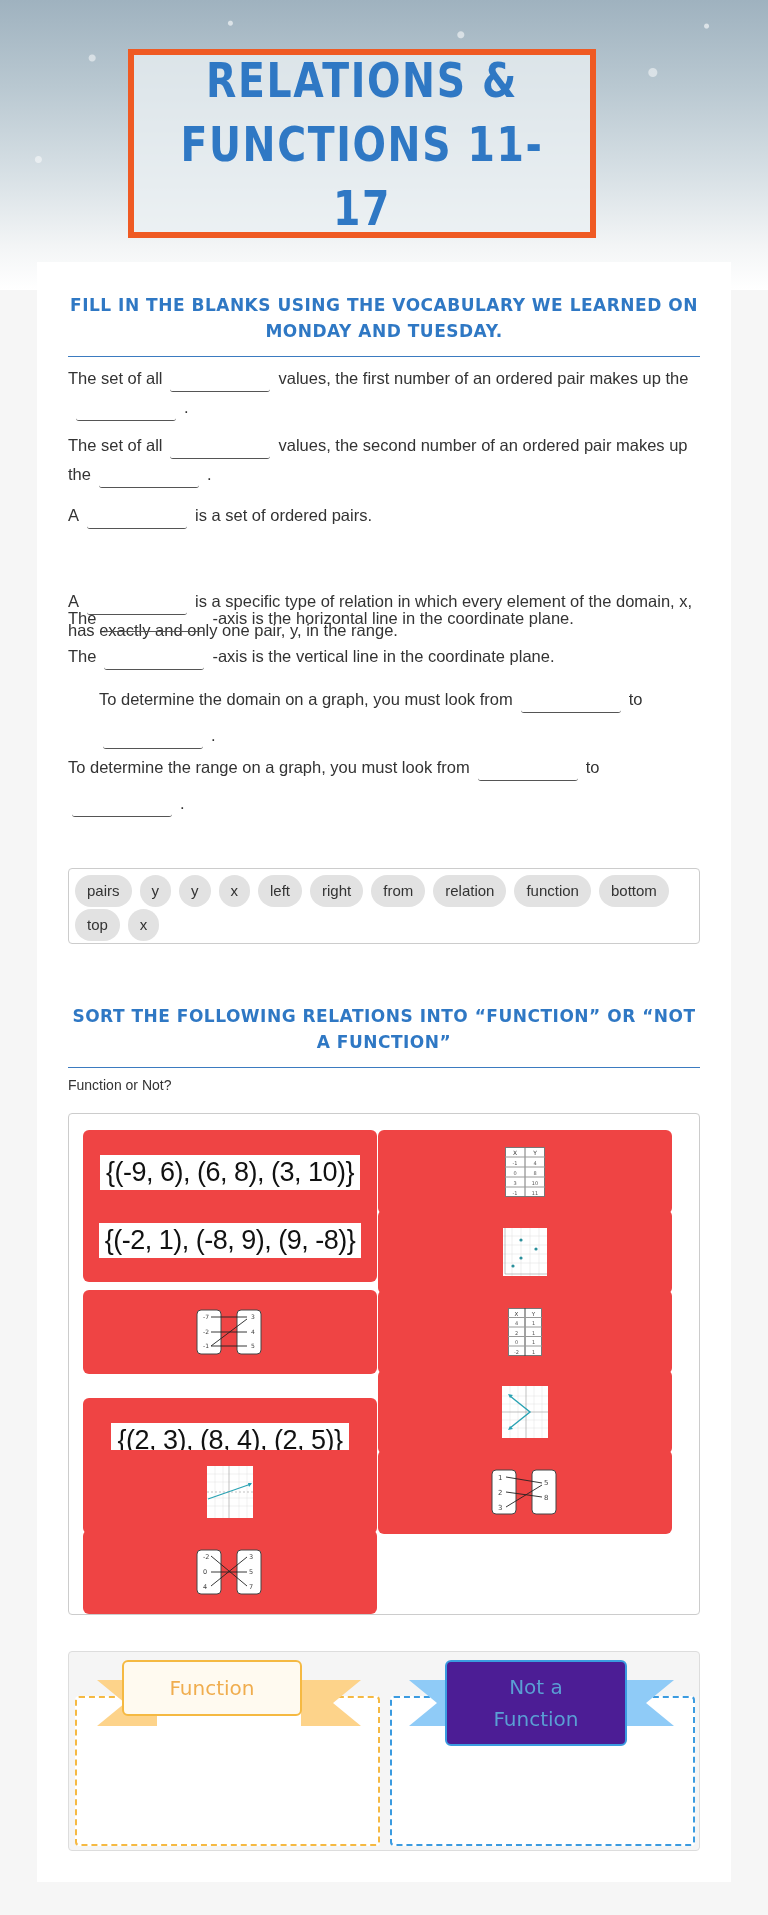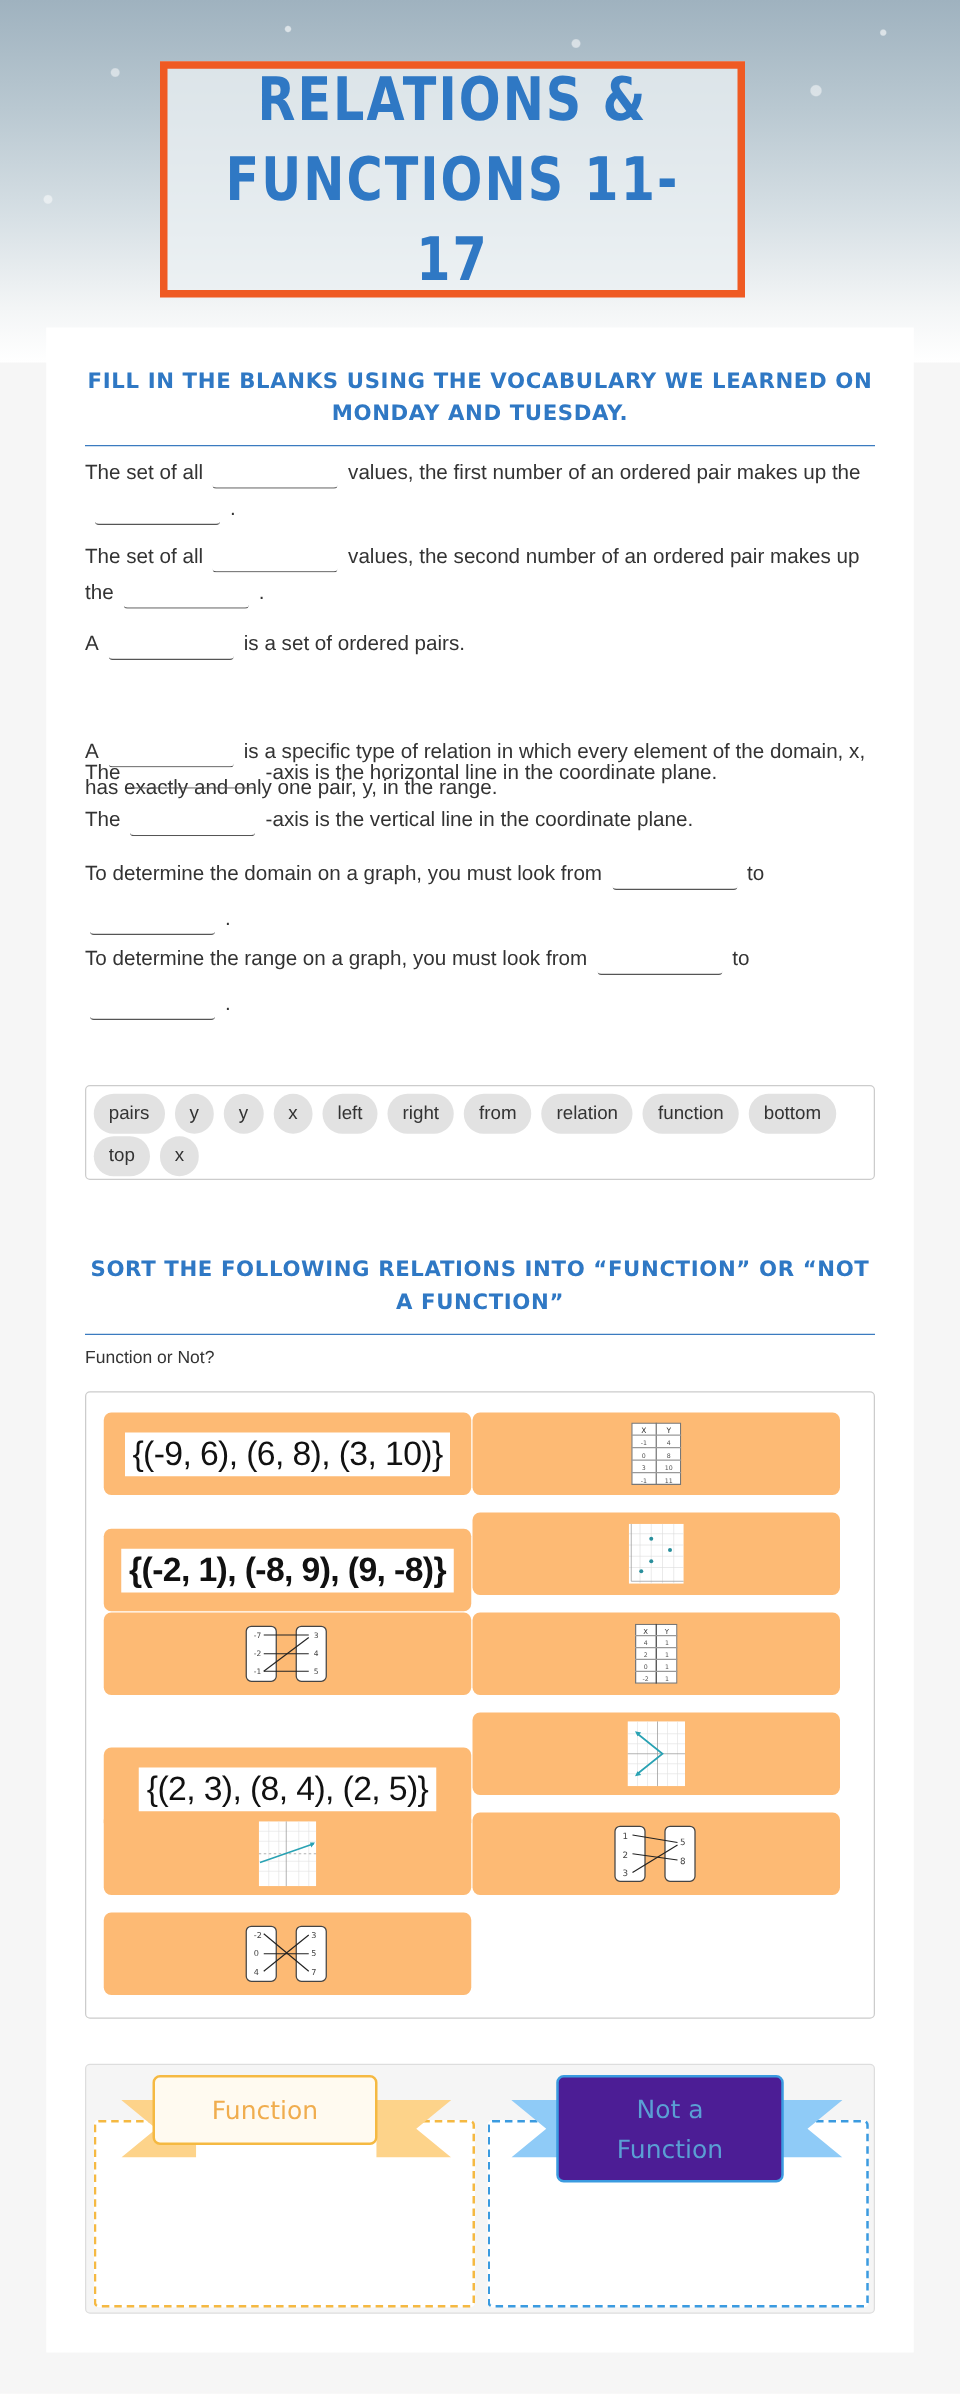--- a/index.html
+++ b/index.html
@@ -69,22 +69,22 @@
     background: #e2e2e2; border-radius: 16px; padding: 0 12px;
     height: 32px; line-height: 32px; font-size: 15px; color: #333;
     font-family: "Liberation Sans", sans-serif; cursor: grab;
   }
   .subhead { position: absolute; left: 68px; top: 1077px; font-size: 14px; color: #333; font-family: "Liberation Sans", sans-serif; }
   .cards {
     position: absolute; left: 68px; top: 1113px; width: 632px; height: 502px;
     border: 1px solid #ccc; border-radius: 4px;
   }
   .card {
-    position: absolute; width: 294px; height: 66px;
-    background: #fdba74; border-radius: 6px;
+    position: absolute; width: 294px; height: 84px;
+    background: #ef4444; border-radius: 6px;
     display: flex; align-items: center; justify-content: center;
     cursor: grab;
   }
   .set-text {
     font-family: "Liberation Sans", sans-serif; font-size: 27px; color: #111;
     background: #fff; padding: 2px 6px; letter-spacing: -0.5px;
   }
   .sort {
     position: absolute; left: 68px; top: 1651px; width: 632px; height: 200px;
     background: #f5f5f5; border: 1px solid #ddd; border-radius: 4px;
@@ -124,21 +124,21 @@
 </div>
 <div class="q" style="top:539px;margin-top:48px;">
   <span>A</span><span class="blank"></span><span>is a specific type of relation in which every element of the domain, x, has exactly and only one pair, y, in the range.</span>
 </div>
 <div class="q" style="top:604px;">
   <span>The</span><span class="blank"></span><span>-axis is the horizontal line in the coordinate plane.</span>
 </div>
 <div class="q" style="top:642px;">
   <span>The</span><span class="blank"></span><span>-axis is the vertical line in the coordinate plane.</span>
 </div>
-<div class="q" style="top:681px; line-height:36px;">
+<div class="q" style="top:681px; line-height:36px;margin-left:31px;">
   <span>To determine the domain on a graph, you must look from</span><span class="blank"></span><span>to</span><br><span class="blank" style="margin-left:4px;"></span><span>.</span>
 </div>
 <div class="q" style="top:749px; line-height:36px;">
   <span>To determine the range on a graph, you must look from</span><span class="blank"></span><span>to</span><br><span class="blank" style="margin-left:4px;"></span><span>.</span>
 </div>
 
 <div class="bank">
   <span class="chip">pairs</span>
   <span class="chip">y</span>
   <span class="chip">y</span>
@@ -176,21 +176,21 @@
         <text x="30" y="18" font-size="5" text-anchor="middle" fill="#555">4</text>
       <text x="10" y="28" font-size="5" text-anchor="middle" fill="#555">0</text>
         <text x="30" y="28" font-size="5" text-anchor="middle" fill="#555">8</text>
       <text x="10" y="38" font-size="5" text-anchor="middle" fill="#555">3</text>
         <text x="30" y="38" font-size="5" text-anchor="middle" fill="#555">10</text>
       <text x="10" y="48" font-size="5" text-anchor="middle" fill="#555">-1</text>
         <text x="30" y="48" font-size="5" text-anchor="middle" fill="#555">11</text>
     </svg>
   </div>
 
-  <div class="card" style="left:14px; top:109px;font-weight:bold;">
+  <div class="card" style="left:14px; top:84px;">
     <span class="set-text">{(-2, 1), (-8, 9), (9, -8)}</span>
   </div>
   <div class="card" style="left:309px; top:96px;">
     <svg width="44" height="48" viewBox="0 0 44 48">
       <rect x="0" y="0" width="44" height="48" fill="#fff"></rect>
       <g stroke="#ddd" stroke-width="0.5">
         <line x1="0" y1="8" x2="44" y2="8"></line>
           <line x1="0" y1="17" x2="44" y2="17"></line>
           <line x1="0" y1="26" x2="44" y2="26"></line>
           <line x1="0" y1="35" x2="44" y2="35"></line>

